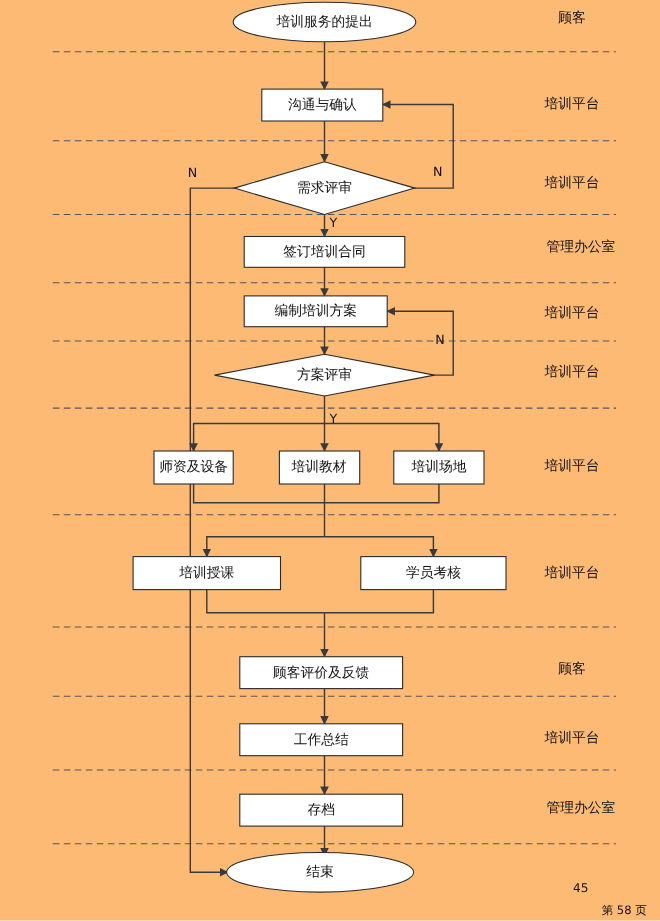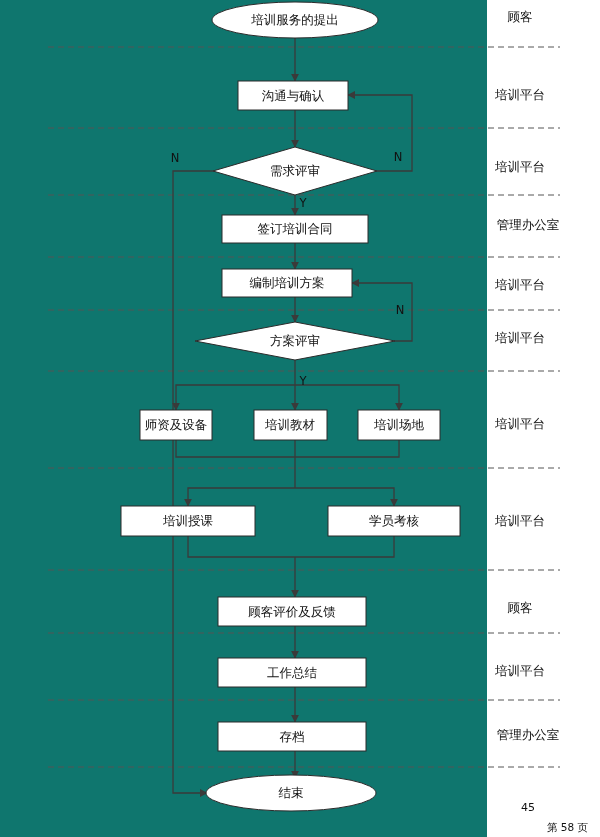--- a/index.html
+++ b/index.html
@@ -8,23 +8,23 @@
     background: #ffffff;
   }
   body {
     width: 600px;
     height: 837px;
     font-family: "DejaVu Sans", "Liberation Sans", sans-serif;
     overflow: hidden;
   }
   #page {
     position: relative;
-    width: 487px;
+    width: 600px;
     height: 837px;
-    background: #0f766e;
+    background: #fdba74;
   }
   svg#flow {
     position: absolute;
     left: 0;
     top: 0;
     width: 600px;
     height: 837px;
   }
   .node-shape {
     fill: #ffffff;

